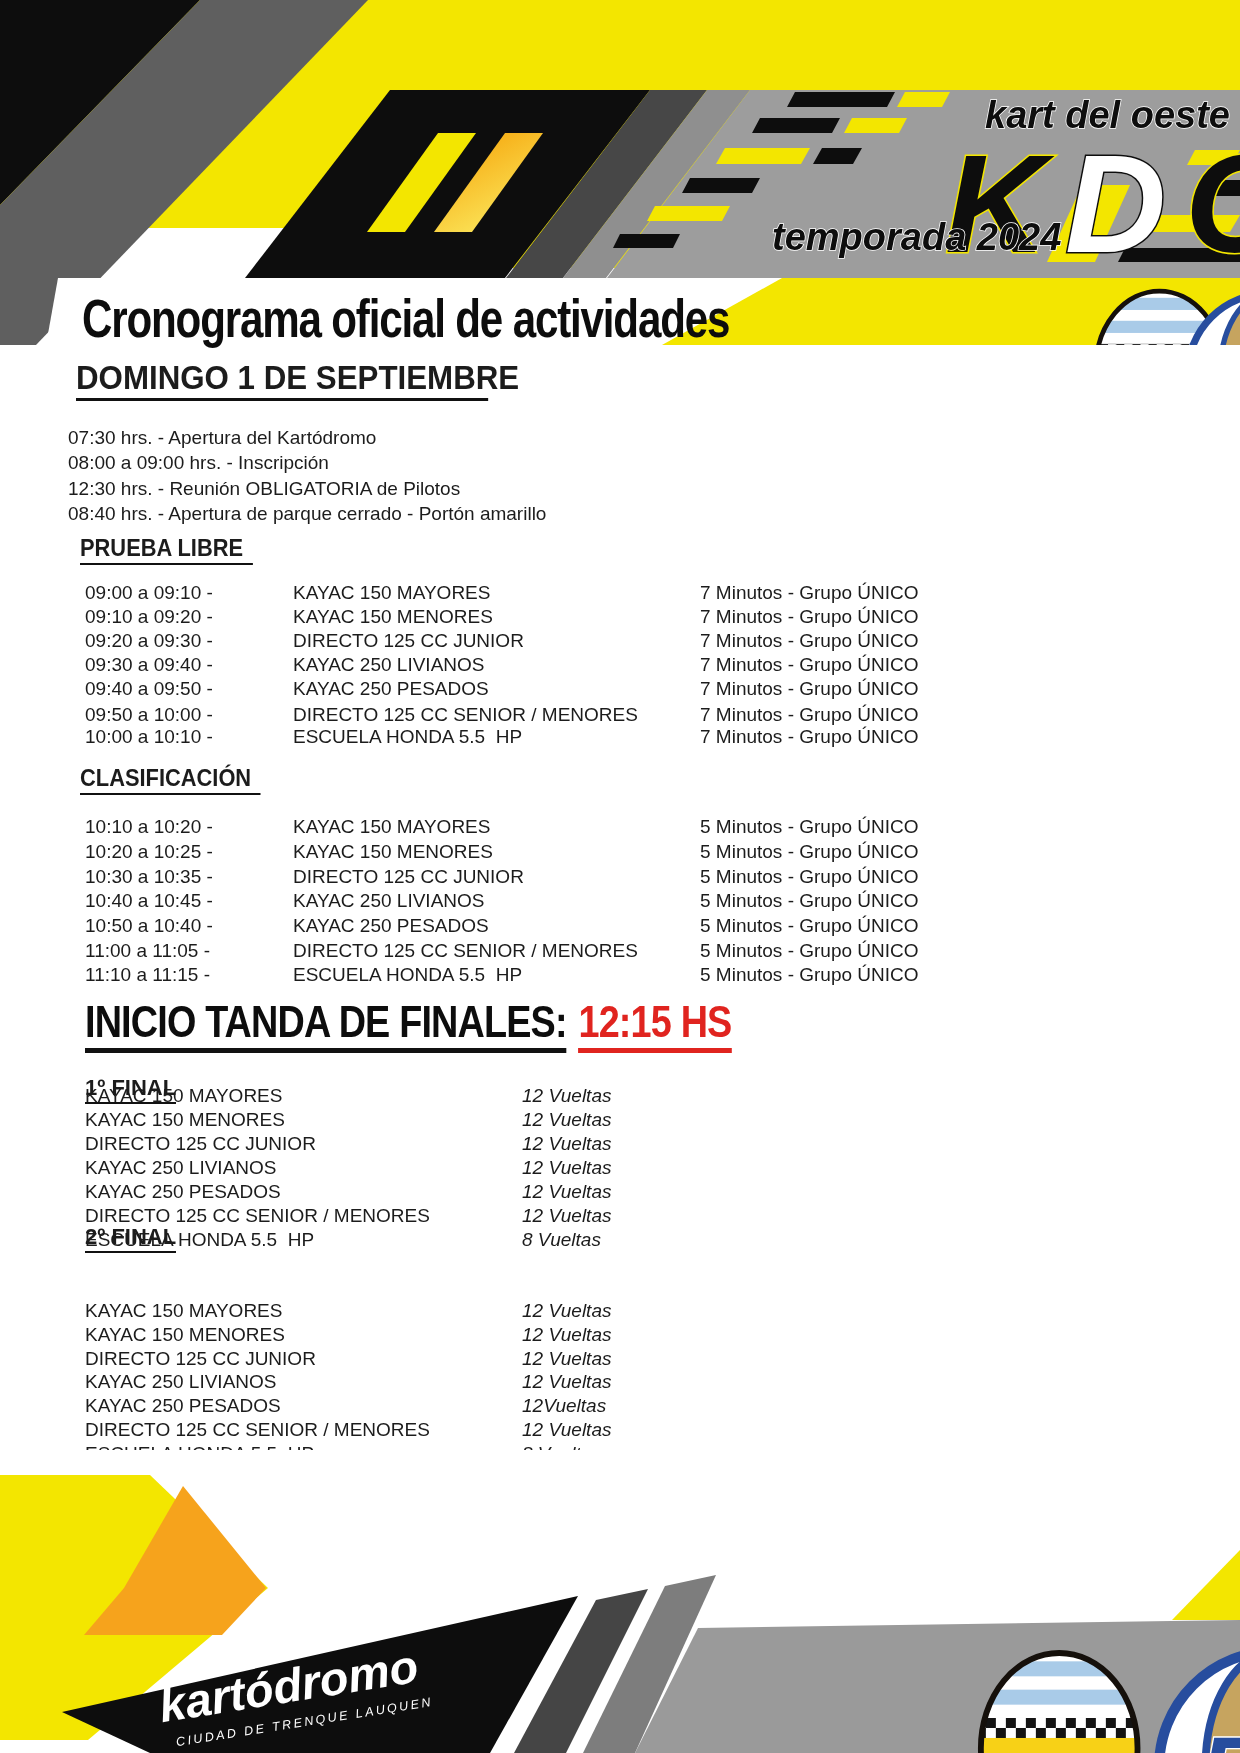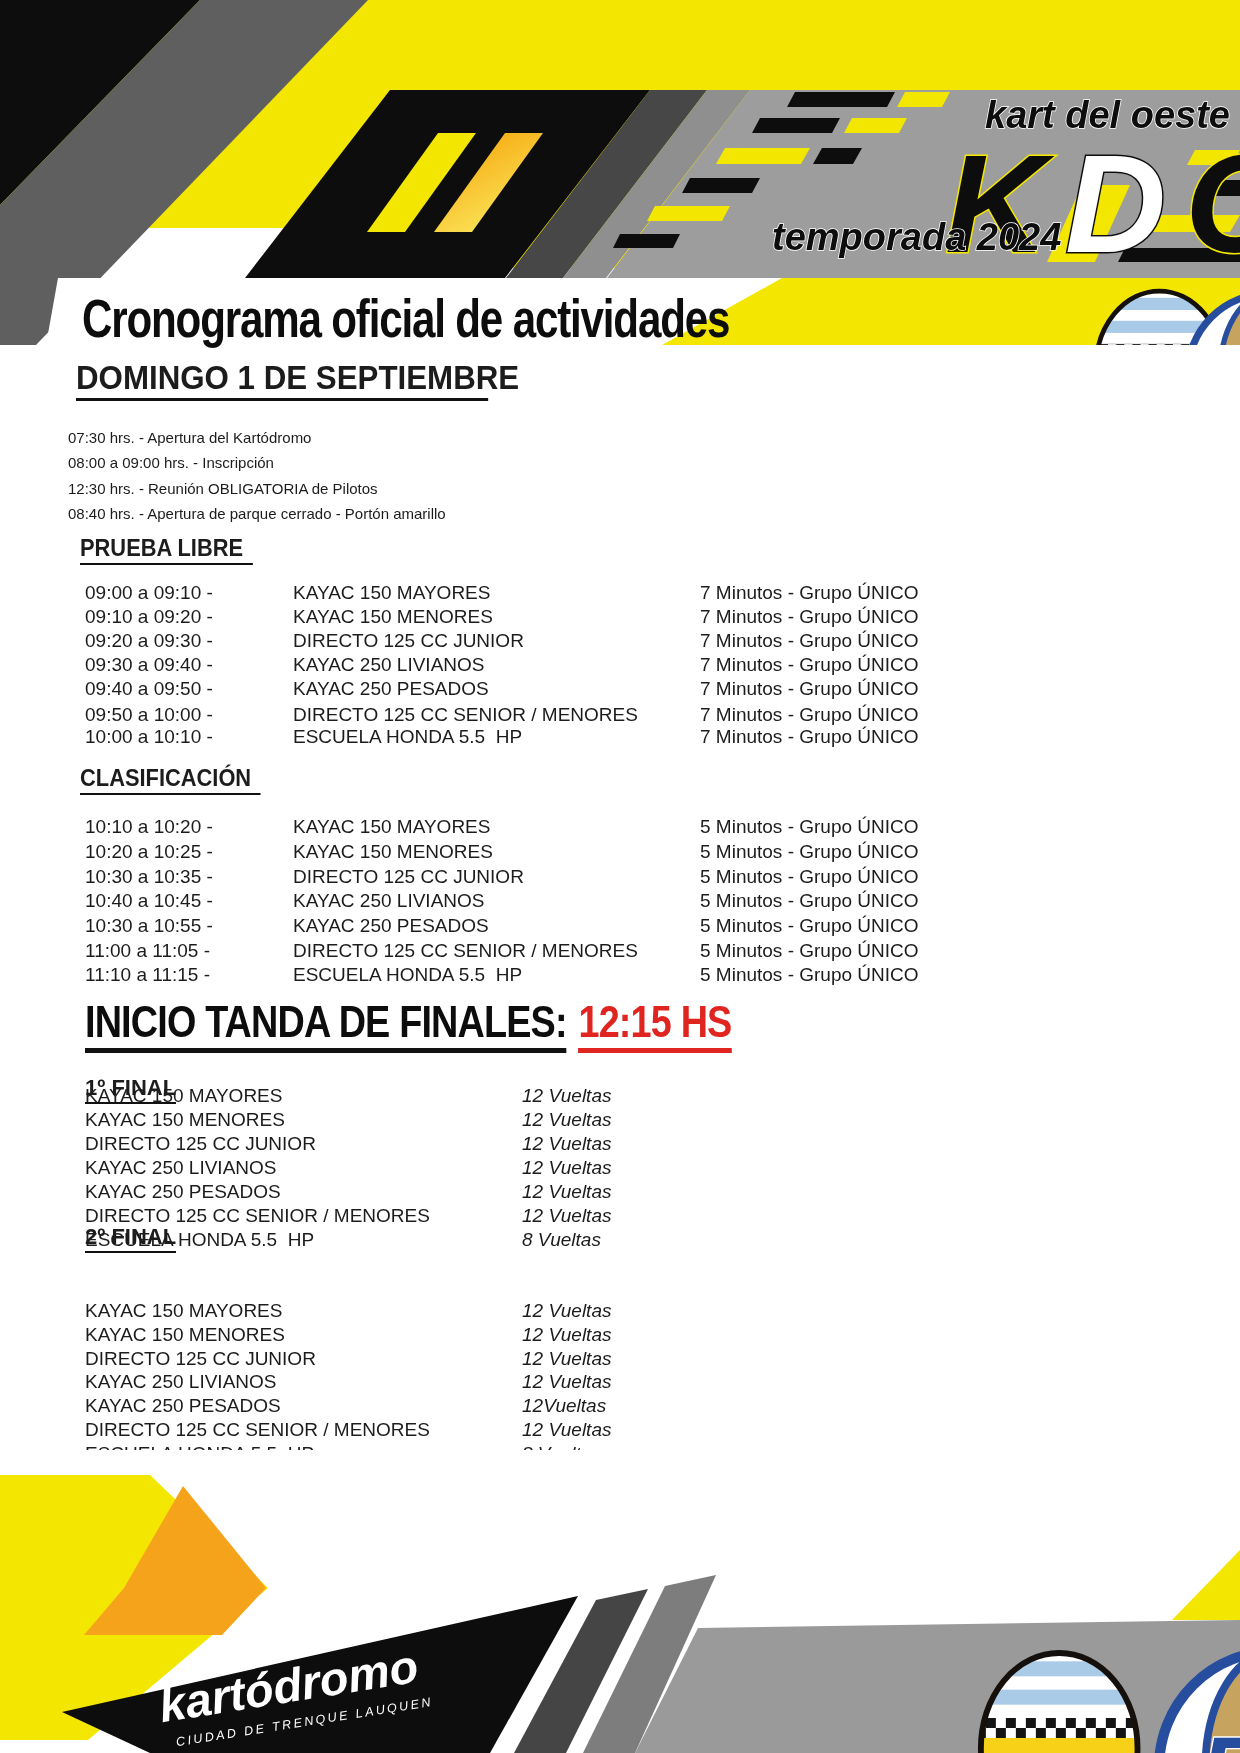--- a/index.html
+++ b/index.html
@@ -19,21 +19,21 @@
   .date-heading{position:absolute;left:76px;top:358px;font-size:34px;font-weight:bold;
          transform:scaleX(0.92);transform-origin:left top;white-space:nowrap;}
   .date-heading::after{content:"";position:absolute;left:0;right:34px;bottom:-4px;height:3px;background:#111;}
   .sec-heading{position:absolute;font-size:23px;font-weight:bold;transform:scaleX(0.95);
          transform-origin:left top;white-space:nowrap;}
   .sec-heading::after{content:"";position:absolute;left:0;right:-10px;bottom:-3px;height:2.5px;background:#111;}
   .final-heading{position:absolute;font-size:22px;font-weight:bold;white-space:nowrap;}
   .final-heading::after{content:"";position:absolute;left:0;right:0;bottom:-3px;height:2.5px;background:#111;}
 
   
-  .times{position:absolute;left:68px;top:425px;font-size:15px;line-height:25.4px;}
+  .times{position:absolute;left:68px;top:425px;font-size:19px;line-height:25.4px;}
   .times p{margin:0;white-space:pre;}
 
   
   .srow{position:absolute;left:0;width:1004px;height:24px;font-size:19px;white-space:pre;}
   .c-time{position:absolute;left:85px;}
   .c-cat{position:absolute;left:293px;}
   .c-det{position:absolute;left:700px;}
   .c-cat2{position:absolute;left:85px;}
   .c-laps{position:absolute;left:522px;font-style:italic;}
 
@@ -187,21 +187,21 @@
   <div class="srow" style="top:678px"><span class="c-time">09:40 a 09:50 -</span><span class="c-cat">KAYAC 250 PESADOS</span><span class="c-det">7 Minutos - Grupo ÚNICO</span></div>
   <div class="srow" style="top:704px"><span class="c-time">09:50 a 10:00 -</span><span class="c-cat">DIRECTO 125 CC SENIOR / MENORES</span><span class="c-det">7 Minutos - Grupo ÚNICO</span></div>
   <div class="srow" style="top:726px"><span class="c-time">10:00 a 10:10 -</span><span class="c-cat">ESCUELA HONDA 5.5  HP</span><span class="c-det">7 Minutos - Grupo ÚNICO</span></div>
 
   <div class="sec-heading" style="left:80px;top:765px;">CLASIFICACIÓN</div>
 
   <div class="srow" style="top:816px"><span class="c-time">10:10 a 10:20 -</span><span class="c-cat">KAYAC 150 MAYORES</span><span class="c-det">5 Minutos - Grupo ÚNICO</span></div>
   <div class="srow" style="top:841px"><span class="c-time">10:20 a 10:25 -</span><span class="c-cat">KAYAC 150 MENORES</span><span class="c-det">5 Minutos - Grupo ÚNICO</span></div>
   <div class="srow" style="top:866px"><span class="c-time">10:30 a 10:35 -</span><span class="c-cat">DIRECTO 125 CC JUNIOR</span><span class="c-det">5 Minutos - Grupo ÚNICO</span></div>
   <div class="srow" style="top:890px"><span class="c-time">10:40 a 10:45 -</span><span class="c-cat">KAYAC 250 LIVIANOS</span><span class="c-det">5 Minutos - Grupo ÚNICO</span></div>
-  <div class="srow" style="top:915px"><span class="c-time">10:30 a 10:55 -</span><span class="c-cat">KAYAC 250 PESADOS</span><span class="c-det">5 Minutos - Grupo ÚNICO</span></div>
+  <div class="srow" style="top:915px"><span class="c-time">10:50 a 10:40 -</span><span class="c-cat">KAYAC 250 PESADOS</span><span class="c-det">5 Minutos - Grupo ÚNICO</span></div>
   <div class="srow" style="top:940px"><span class="c-time">11:00 a 11:05 -</span><span class="c-cat">DIRECTO 125 CC SENIOR / MENORES</span><span class="c-det">5 Minutos - Grupo ÚNICO</span></div>
   <div class="srow" style="top:964px"><span class="c-time">11:10 a 11:15 -</span><span class="c-cat">ESCUELA HONDA 5.5  HP</span><span class="c-det">5 Minutos - Grupo ÚNICO</span></div>
 
   <div class="inicio">
     <span class="blk">INICIO TANDA DE FINALES:</span><span class="red">12:15 HS</span>
   </div>
 
   <div class="final-heading" style="left:85px;top:1051px;margin-top:24px;">1º FINAL</div>
   <div class="srow" style="top:1085px"><span class="c-cat2">KAYAC 150 MAYORES</span><span class="c-laps">12 Vueltas</span></div>
   <div class="srow" style="top:1109px"><span class="c-cat2">KAYAC 150 MENORES</span><span class="c-laps">12 Vueltas</span></div>

